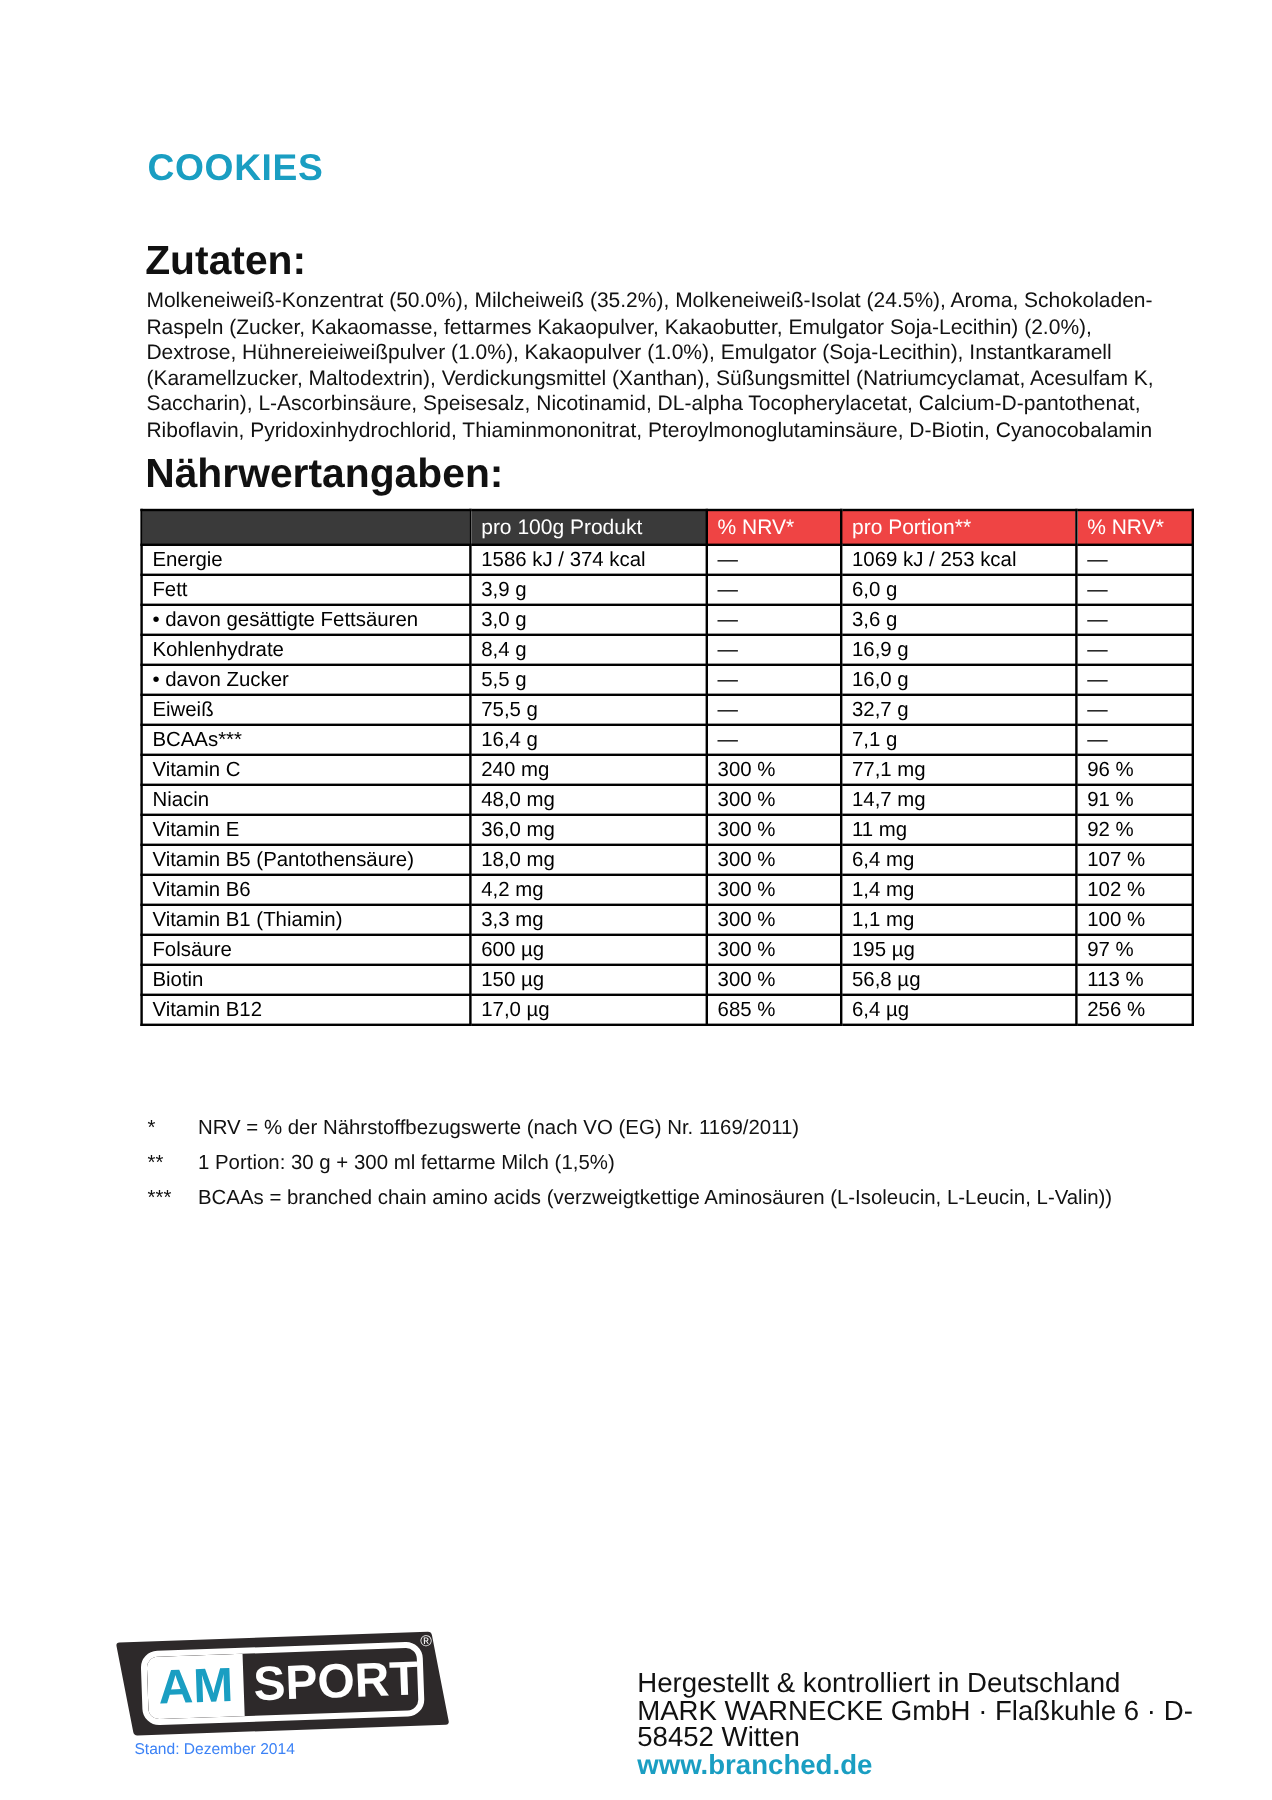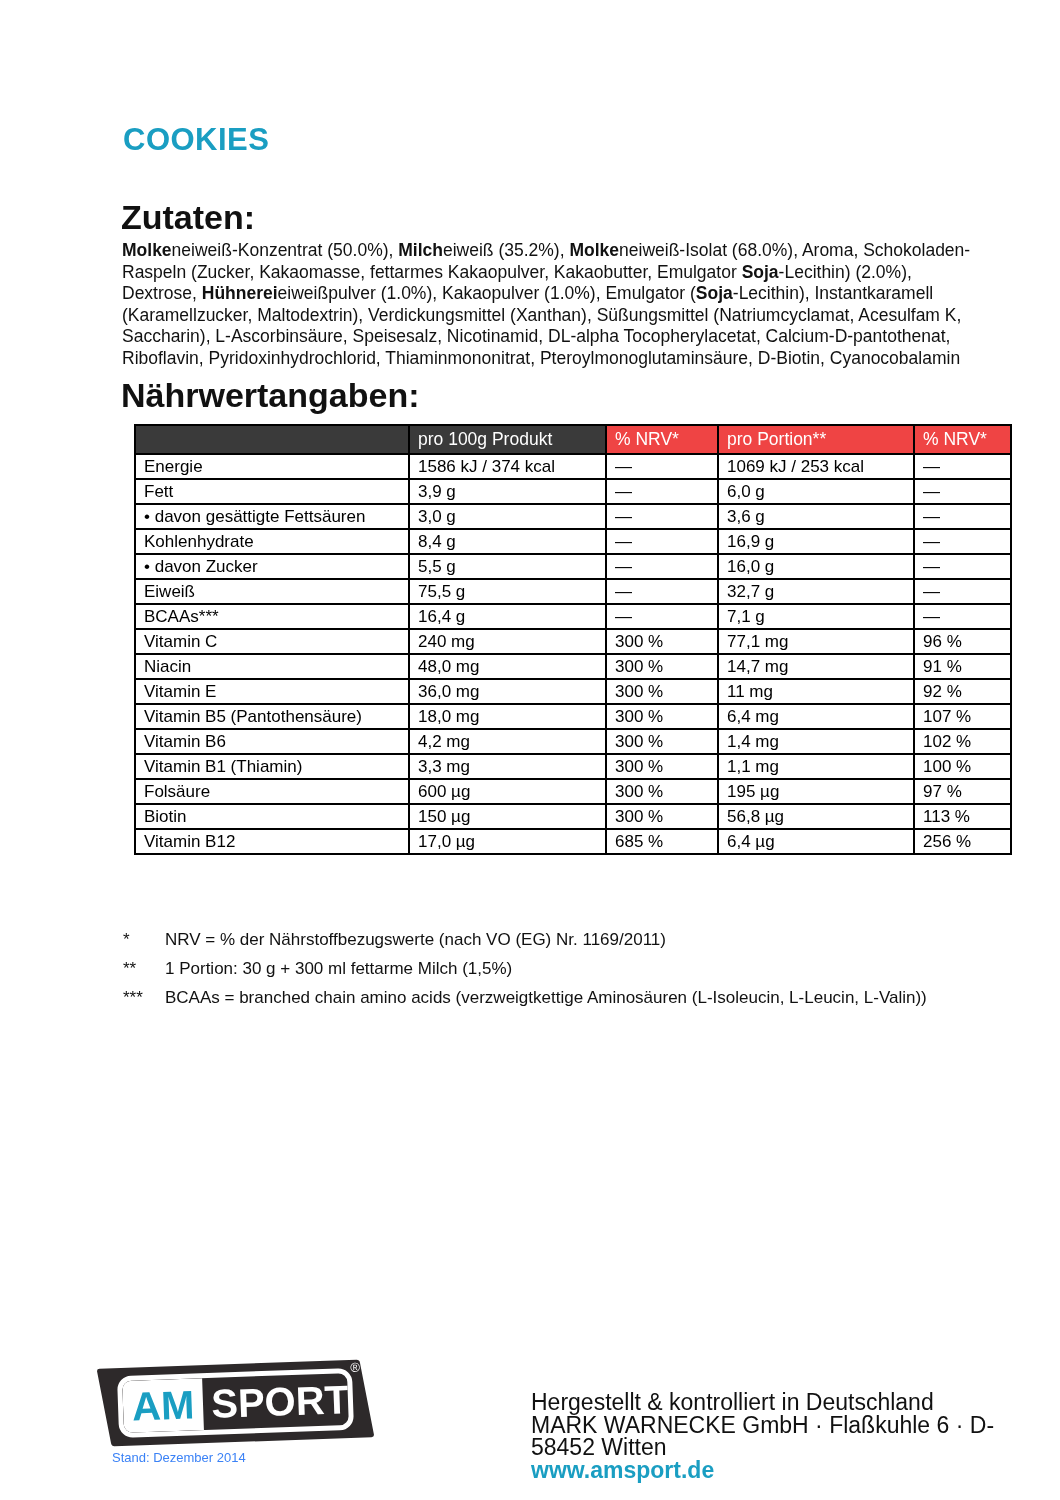--- a/index.html
+++ b/index.html
@@ -12,24 +12,24 @@
     font-size:31px; font-weight:bold; color:#1A9EC2; letter-spacing:0.5px;
   }
   .section-heading { position:absolute; left:121px; font-size:34px; font-weight:bold; color:#111; }
   #zutaten-heading { top:198px; }
   #naehrwert-heading { top:376px; }
 
   .ingredients {
     position:absolute; left:122px; top:240px; width:880px;
     font-size:17.5px; line-height:21.5px; color:#111;
   }
-  .ingredients b { font-weight:bold;margin-top:23px; }
+  .ingredients b { font-weight:normal;margin-top:23px; }
 
   .nutrition-table {
-    position:absolute; left:134px; top:424px;
+    position:absolute; left:117px; top:424px;
     border-collapse:collapse; table-layout:fixed; width:876px;
   }
   .nutrition-table th, .nutrition-table td {
     border:2px solid #000; text-align:left; vertical-align:middle;
     overflow:hidden; white-space:nowrap;
   }
   .nutrition-table th {
     font-size:17.5px; line-height:23px; padding:2px 8px; font-weight:normal; color:#fff;
   }
   .th-dark { background:#3A3A3A; }
@@ -72,21 +72,21 @@
 </head>
 <body>
 
 <div class="page">
 
   <div class="product-title">COOKIES</div>
 
   <div class="section-heading" id="zutaten-heading">Zutaten:</div>
 
   <div class="ingredients" id="ingredients-text">
-      <div><b>Molke</b><span>neiweiß-Konzentrat (50.0%), </span><b>Milch</b><span>eiweiß (35.2%), </span><b>Molke</b><span>neiweiß-Isolat (68.0%), Aroma, Schokoladen-</span></div>
+      <div><b>Molke</b><span>neiweiß-Konzentrat (50.0%), </span><b>Milch</b><span>eiweiß (35.2%), </span><b>Molke</b><span>neiweiß-Isolat (24.5%), Aroma, Schokoladen-</span></div>
       <div><span>Raspeln (Zucker, Kakaomasse, fettarmes Kakaopulver, Kakaobutter, Emulgator </span><b>Soja</b><span>-Lecithin) (2.0%),</span></div>
       <div><span>Dextrose, </span><b>Hühnerei</b><span>eiweißpulver (1.0%), Kakaopulver (1.0%), Emulgator (</span><b>Soja</b><span>-Lecithin), Instantkaramell</span></div>
       <div><span>(Karamellzucker, Maltodextrin), Verdickungsmittel (Xanthan), Süßungsmittel (Natriumcyclamat, Acesulfam K,</span></div>
       <div><span>Saccharin), L-Ascorbinsäure, Speisesalz, Nicotinamid, DL-alpha Tocopherylacetat, Calcium-D-pantothenat,</span></div>
       <div><span>Riboflavin, Pyridoxinhydrochlorid, Thiaminmononitrat, Pteroylmonoglutaminsäure, D-Biotin, Cyanocobalamin</span></div>
     </div>
 
   <div class="section-heading" id="naehrwert-heading">Nährwertangaben:</div>
 
   <table class="nutrition-table">
@@ -249,16 +249,16 @@
         </div>
       </div>
       <span class="logo-registered">®</span>
     </div>
     <div class="logo-stand">Stand: Dezember 2014</div>
   </div>
 
   <div class="address-block">
     <div>Hergestellt &amp; kontrolliert in Deutschland</div>
     <div>MARK WARNECKE GmbH · Flaßkuhle 6 · D-58452 Witten</div>
-    <div class="website">www.amsport.de</div>
+    <div class="website">www.branched.de</div>
   </div>
 
 </div>
 
 </body></html>

